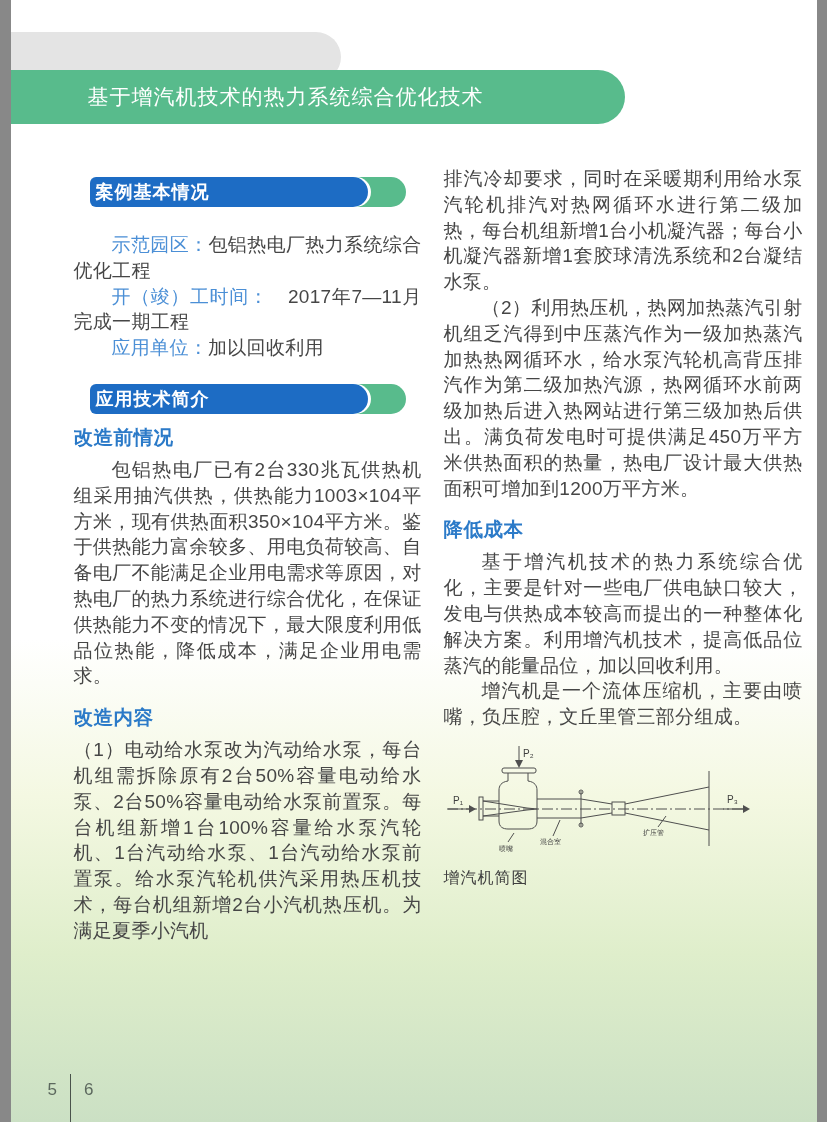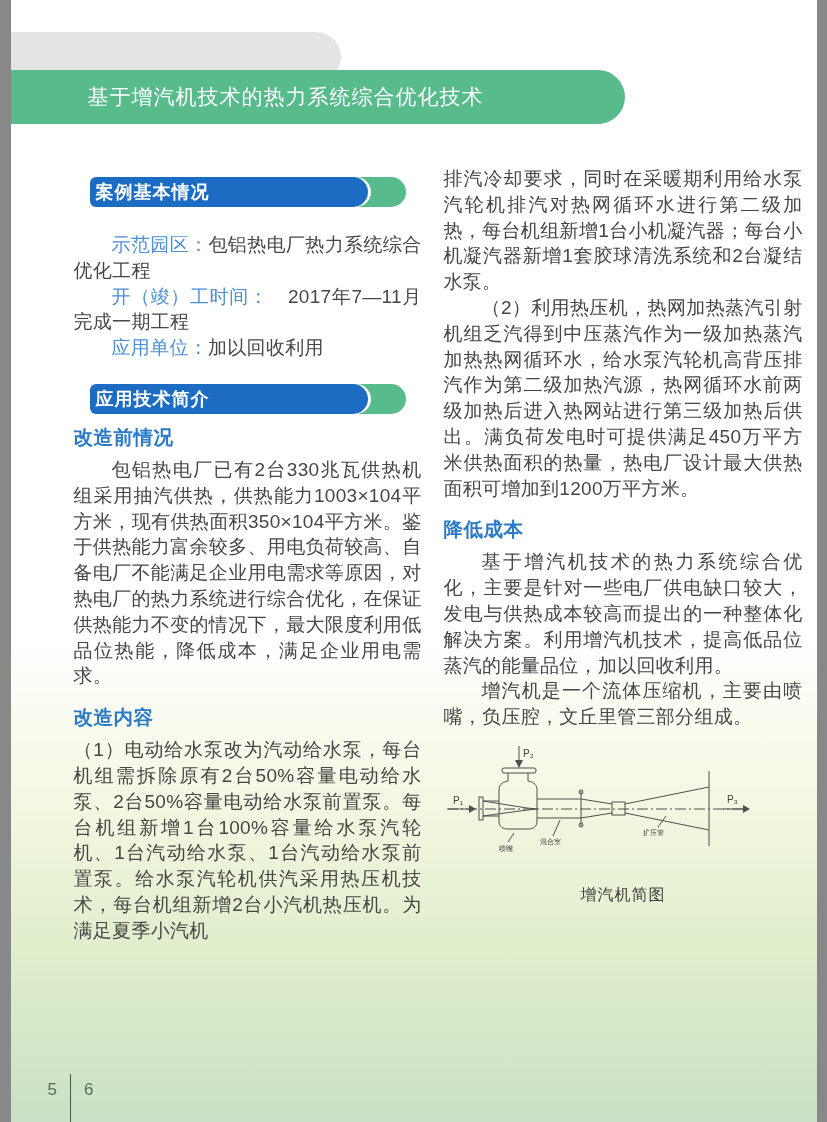--- a/index.html
+++ b/index.html
@@ -56,21 +56,21 @@
   }
   .bar-2{margin-top:23px;}
   .first-heading{margin-top:10px;}
   
   .diagram{margin-top:13px;}
   .diagram svg{display:block;}
   .diagram .stroke{stroke:#4f4f4f;stroke-width:1;fill:none;}
   .diagram text{fill:#3f3f3f;}
   .diagram .arrow{fill:#4f4f4f;stroke:none;}
   .diagram-caption{
-    text-align:center;font-size:16px;color:#3f3f3f;margin-top:28px;letter-spacing:1px;
+    text-align:left;font-size:16px;color:#3f3f3f;margin-top:11px;letter-spacing:1px;
   }
   
   .footer{
     position:absolute;left:37px;top:1074px;height:48px;
     display:flex;align-items:flex-start;
   }
   .footer .num{font-size:17px;color:#5c685e;margin-top:6px;}
   .footer .divider{width:1px;height:48px;background:#49524b;margin:0 13px;}
 </style>
 </head>

